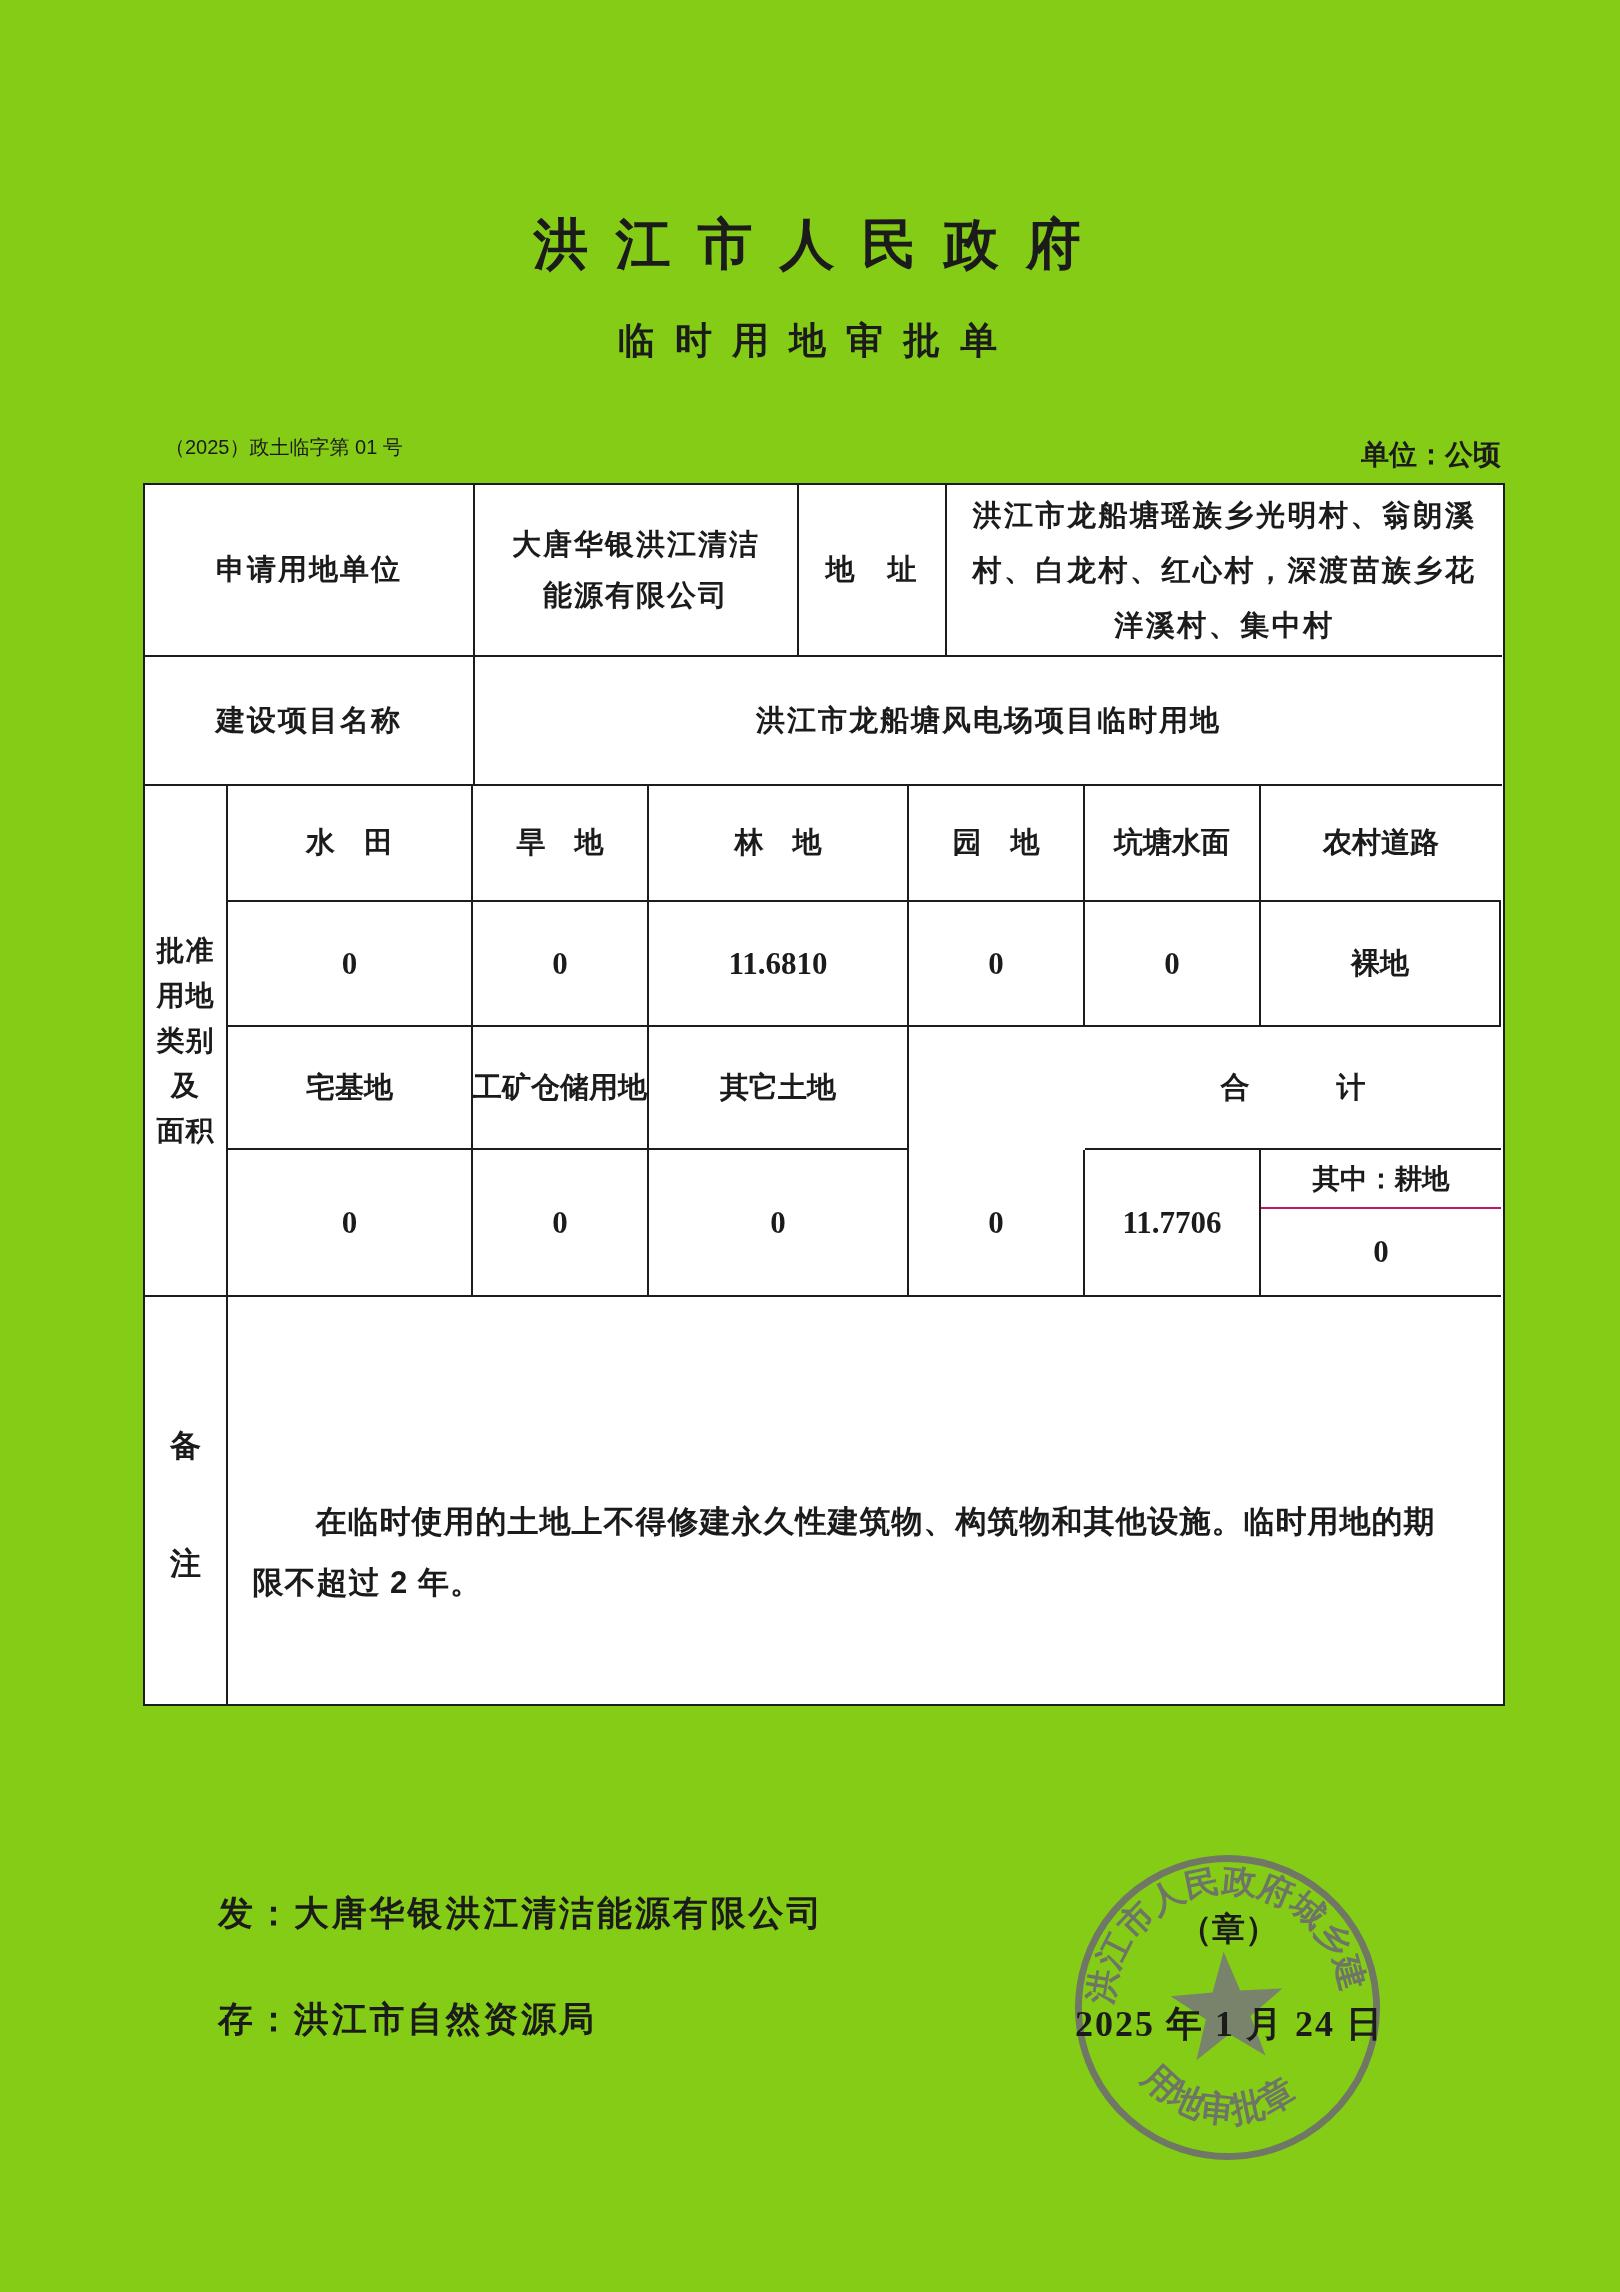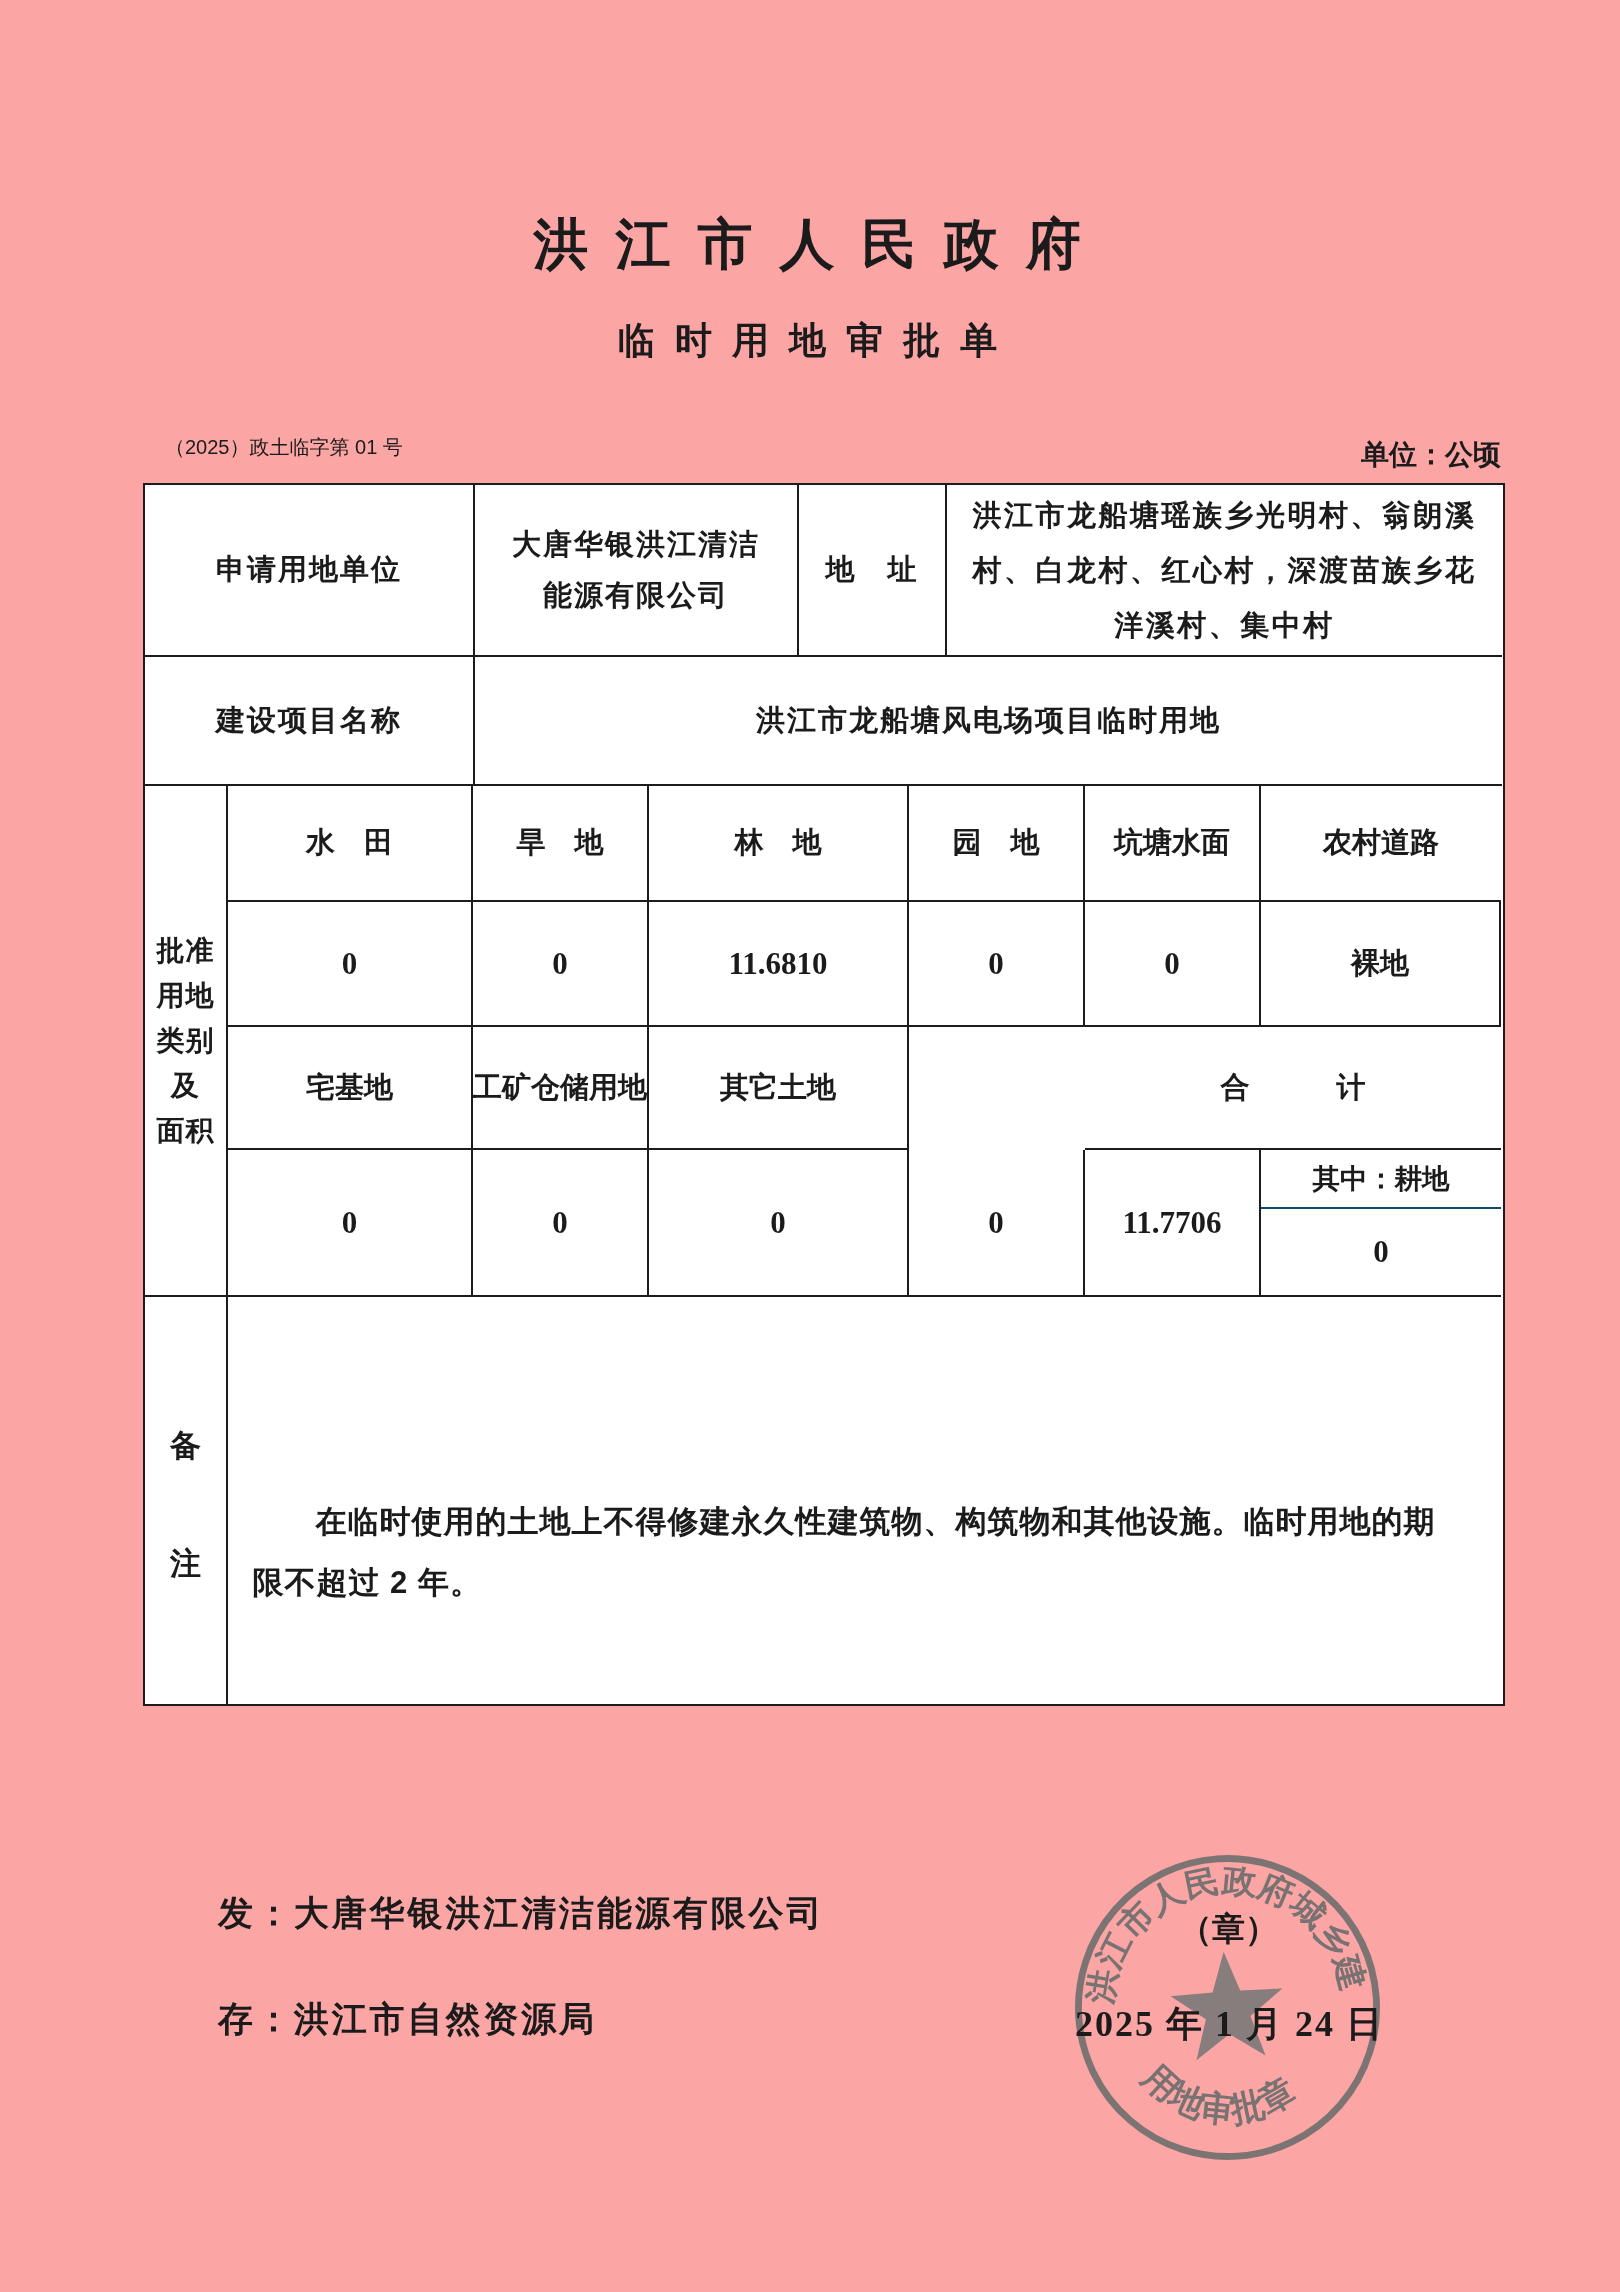--- a/index.html
+++ b/index.html
@@ -1,17 +1,17 @@
 <!DOCTYPE html>
 <html><head>
 <meta charset="utf-8">
 <style>
   html,body{margin:0;padding:0;background:#ffffff;}
   .page{
-    position:relative;width:1620px;height:2293px;background:#fca5a5;overflow:hidden;
+    position:relative;width:1620px;height:2293px;background:#84cc16;overflow:hidden;
     font-family:"Liberation Sans","DejaVu Sans",sans-serif;color:#1b1b1b;
   }
   .abs{position:absolute;}
   .doc-title{
     top:208px;left:0;width:100%;text-align:center;
     font-size:55px;font-weight:bold;letter-spacing:5.9px;white-space:pre;
   }
   .doc-subtitle{
     top:316px;left:0;width:100%;text-align:center;
     font-size:37px;font-weight:bold;letter-spacing:4.9px;white-space:pre;
@@ -36,21 +36,21 @@
   .gridB{grid-template-columns:83px 245px 176px 260px 176px 176px 240px;grid-template-rows:116px 125px 123px 147px;}
   .gridC{grid-template-columns:83px 1274px;grid-template-rows:407px;}
   .lbl{font-size:29px;letter-spacing:2px;}
   .company{font-size:29px;letter-spacing:2px;padding:16px 34px;line-height:51px;}
   .address{font-size:29px;letter-spacing:2.5px;line-height:55px;padding:0 13.7px;}
   .project{font-size:29px;letter-spacing:2px;}
   .side-label{flex-direction:column;line-height:45px;font-size:28px;letter-spacing:1px;grid-row:1 / span 4;}
   .hdr{font-size:29px;white-space:pre;}
   .val{font-family:"Liberation Serif","DejaVu Serif",serif;font-weight:bold;font-size:31px;}
   .split-cell{flex-direction:column;padding:0;align-items:stretch;}
-  .split-top{height:40%;border-bottom:2px solid #0c4a6e;display:flex;align-items:center;justify-content:center;font-size:27.4px;}
+  .split-top{height:40%;border-bottom:2px solid #be185d;display:flex;align-items:center;justify-content:center;font-size:27.4px;}
   .split-bottom{height:60%;display:flex;align-items:center;justify-content:center;
     font-family:"Liberation Serif","DejaVu Serif",serif;font-size:31px;}
   .remark-label{flex-direction:column;font-size:31px;gap:76px;padding-top:9.8px;}
   .remark-cell{align-items:flex-start;justify-content:flex-start;}
   .remark-text{
     margin-top:194px;margin-left:24.5px;width:1191px;text-align:left;
     font-size:31px;letter-spacing:1px;line-height:61px;text-indent:63px;font-weight:bold;
   }
 
   

